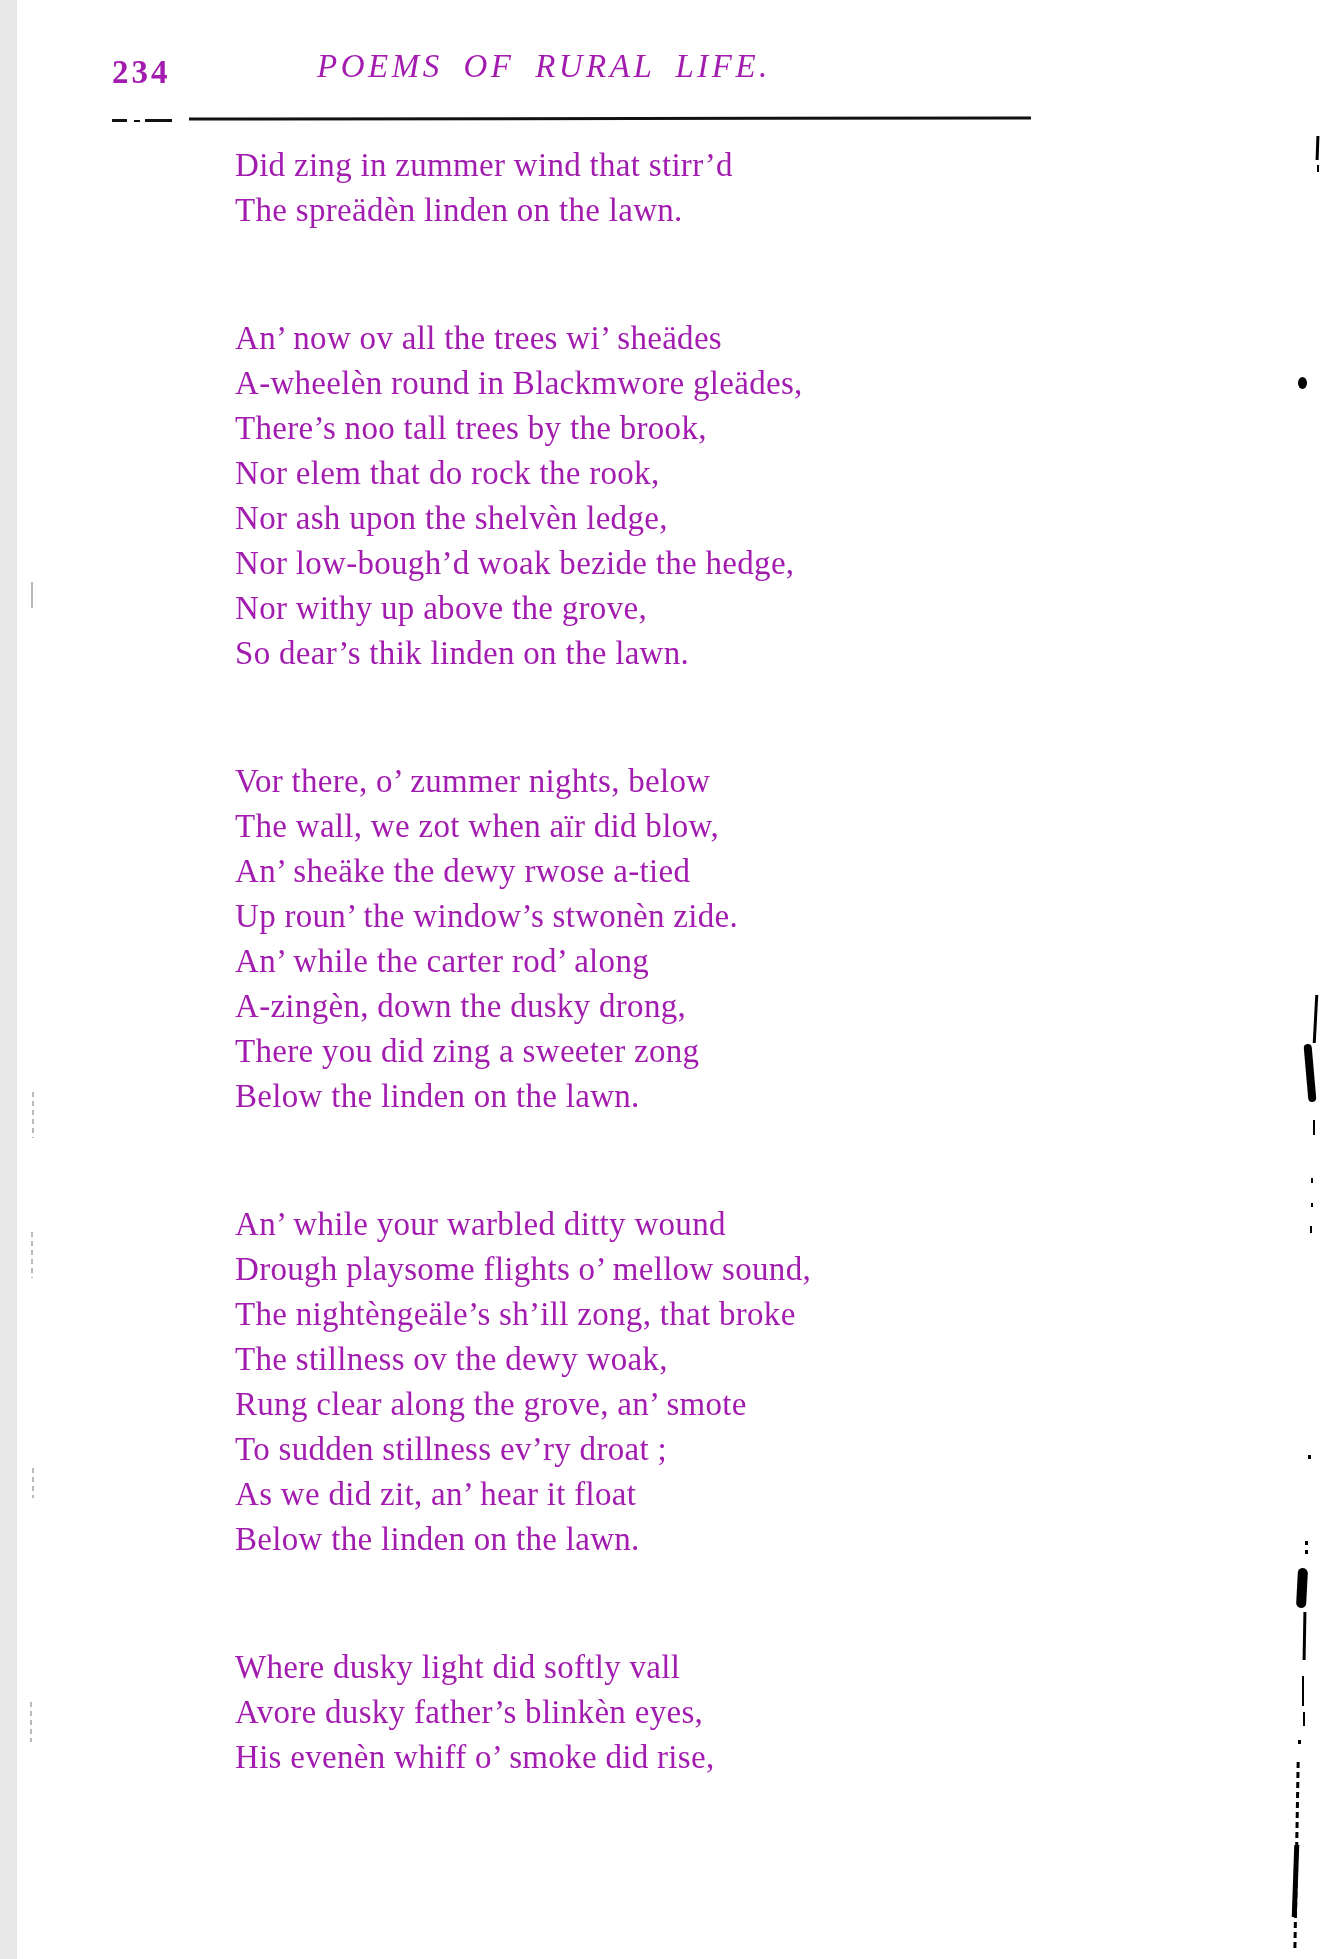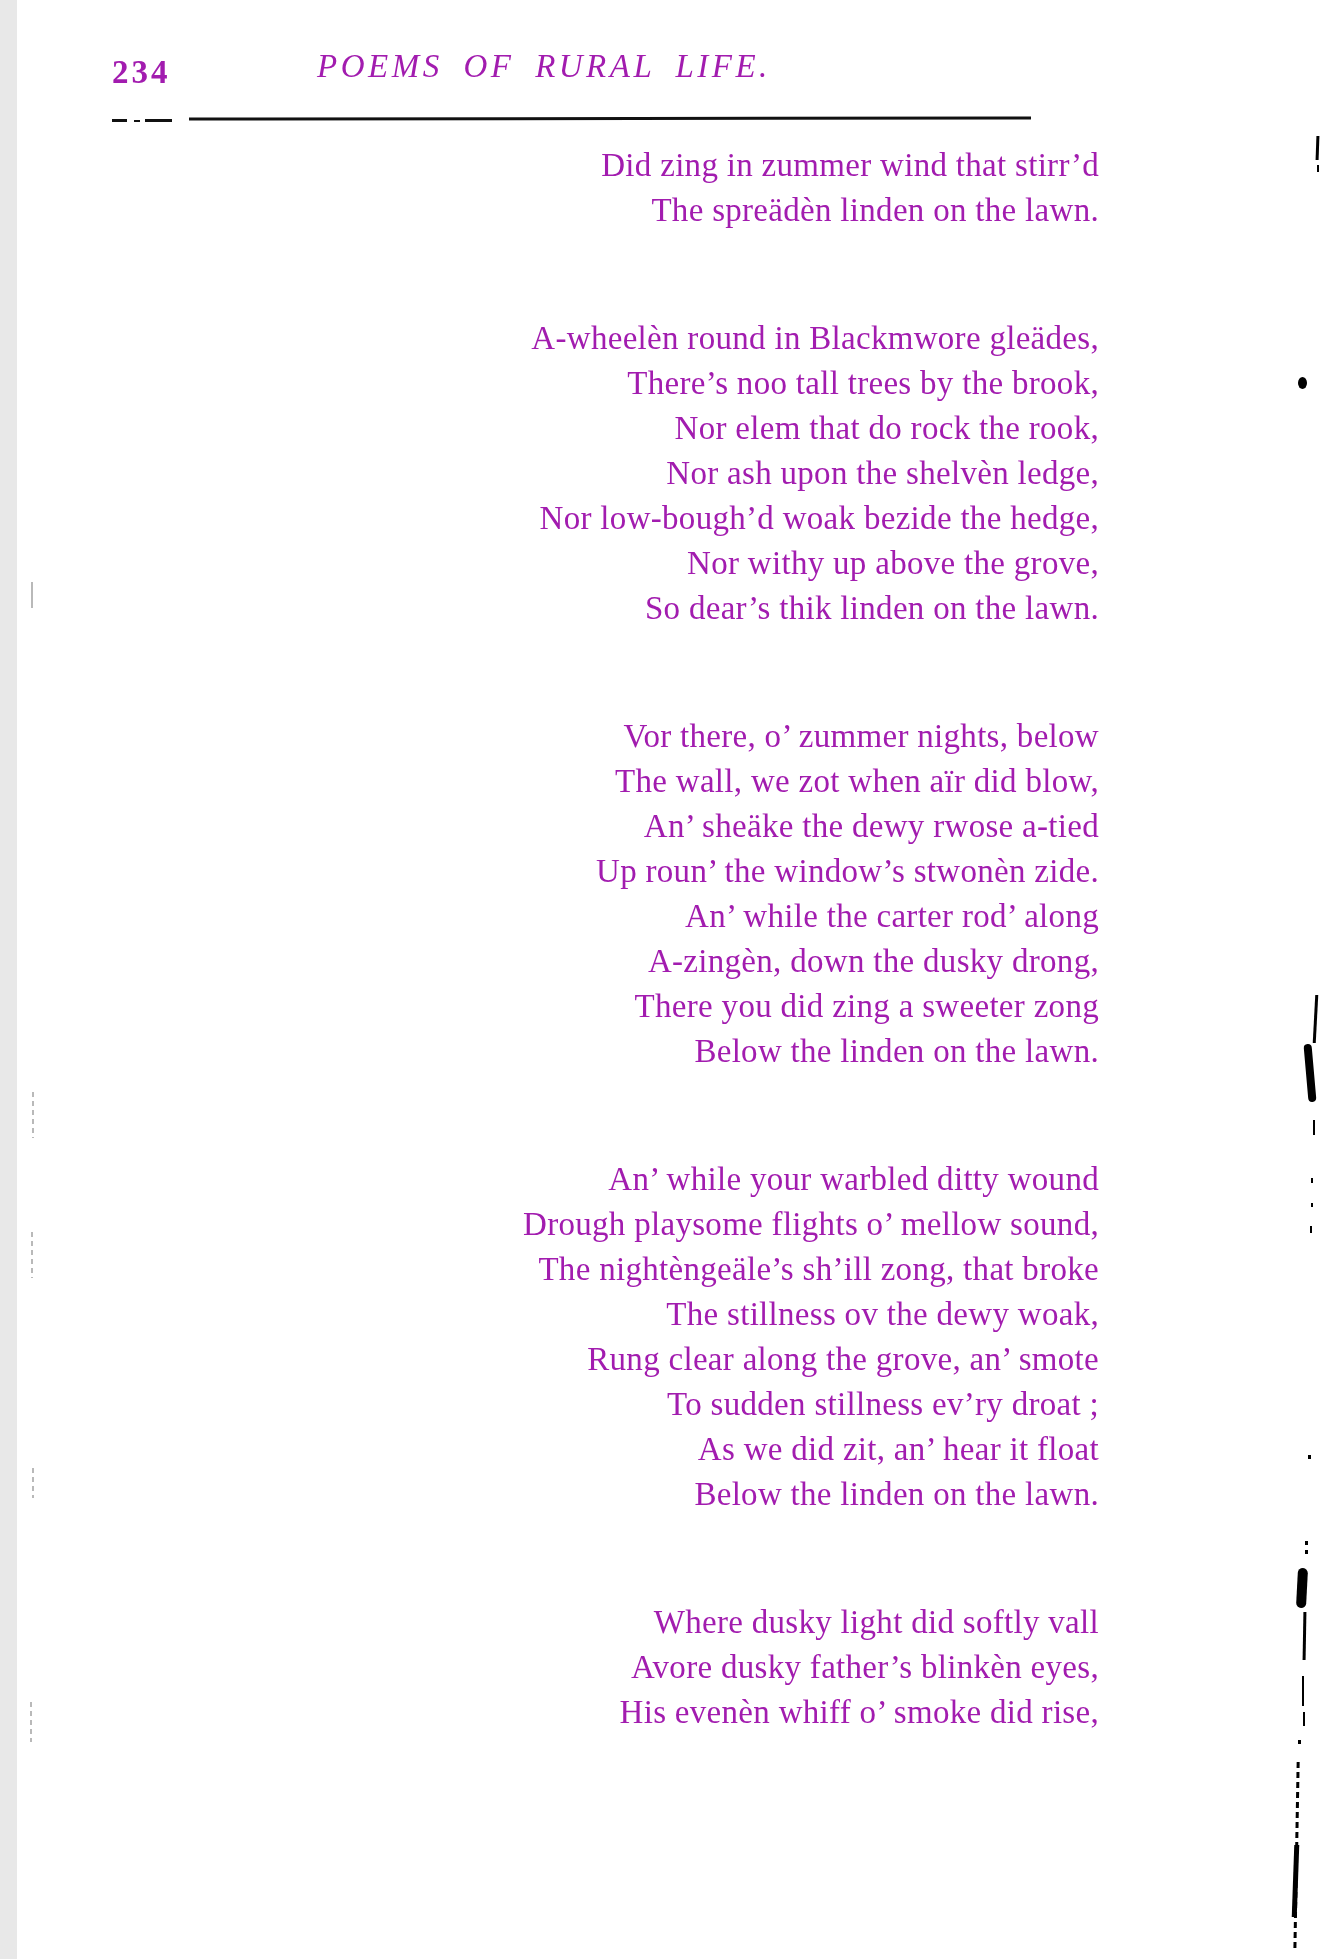--- a/index.html
+++ b/index.html
@@ -47,21 +47,21 @@
   .rule-dash { position: absolute; background: #111; }
   .rd1 { left: 95px;  top: 119px; width: 15px; height: 3px; }
   .rd2 { left: 117px; top: 120px; width: 6px;  height: 2px; }
   .rd3 { left: 128px; top: 119px; width: 27px; height: 3px; }
   .poem {
     position: absolute;
     left: 218px;
     top: 143px;
     right: 240px;
   }
-  .stanza { margin: 0 0 83px 0; text-align: right; }
+  .stanza { margin: 0 0 83px 0; }
   .stanza:last-child { margin-bottom: 0; font-family: Liberation Serif, serif; }
   .poem-line {
     font-size: 33px;
     line-height: 45px;
     white-space: nowrap;
     letter-spacing: 0.3px;
   }
   
   .art { position: absolute; background: #000; }
   .a1  { left: 1299px; top: 136px;  width: 3px; height: 24px; transform: rotate(2deg); }
@@ -109,20 +109,21 @@
   <div class="rule-dash rd2"></div>
   <div class="rule-dash rd3"></div>
   <div class="rule-main"></div>
 
   <div class="poem" id="poem">
       <div class="stanza">
         <div class="poem-line">Did zing in zummer wind that stirr’d</div>
         <div class="poem-line">The spreädèn linden on the lawn.</div>
       </div>
       <div class="stanza">
+        <div class="poem-line">An’ now ov all the trees wi’ sheädes</div>
         <div class="poem-line">A-wheelèn round in Blackmwore gleädes,</div>
         <div class="poem-line">There’s noo tall trees by the brook,</div>
         <div class="poem-line">Nor elem that do rock the rook,</div>
         <div class="poem-line">Nor ash upon the shelvèn ledge,</div>
         <div class="poem-line">Nor low-bough’d woak bezide the hedge,</div>
         <div class="poem-line">Nor withy up above the grove,</div>
         <div class="poem-line">So dear’s thik linden on the lawn.</div>
       </div>
       <div class="stanza">
         <div class="poem-line">Vor there, o’ zummer nights, below</div>

